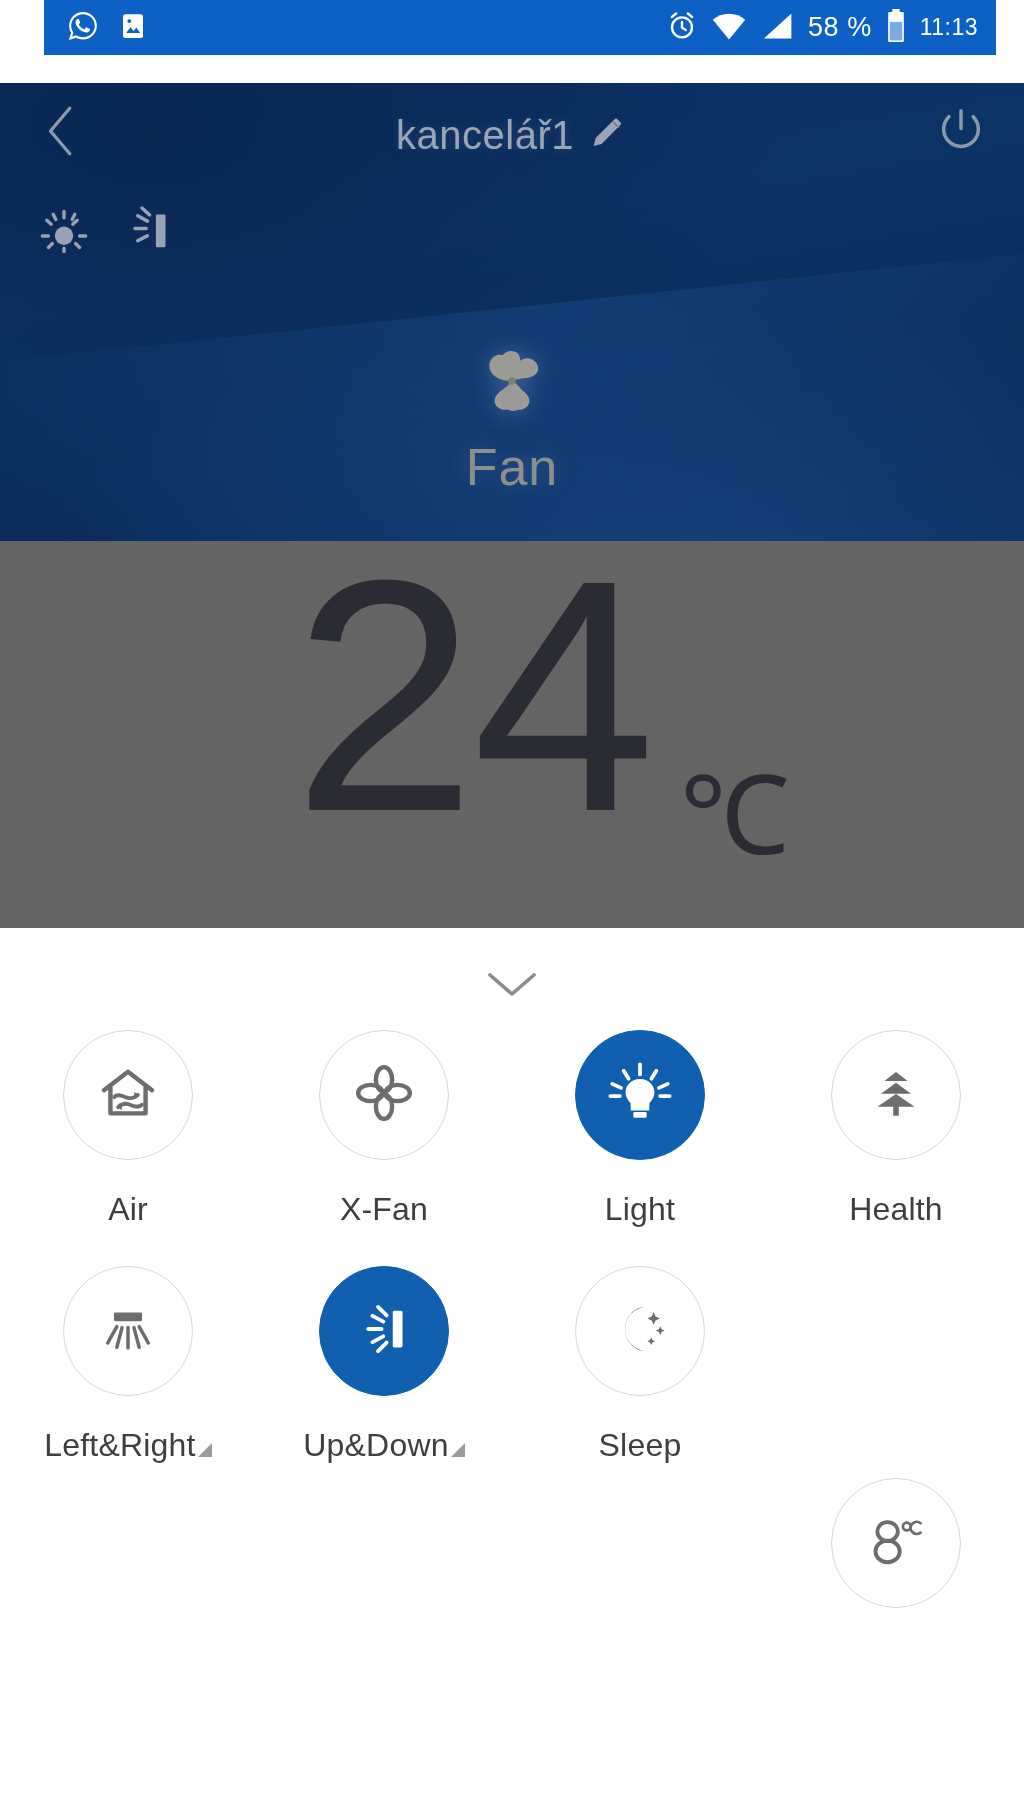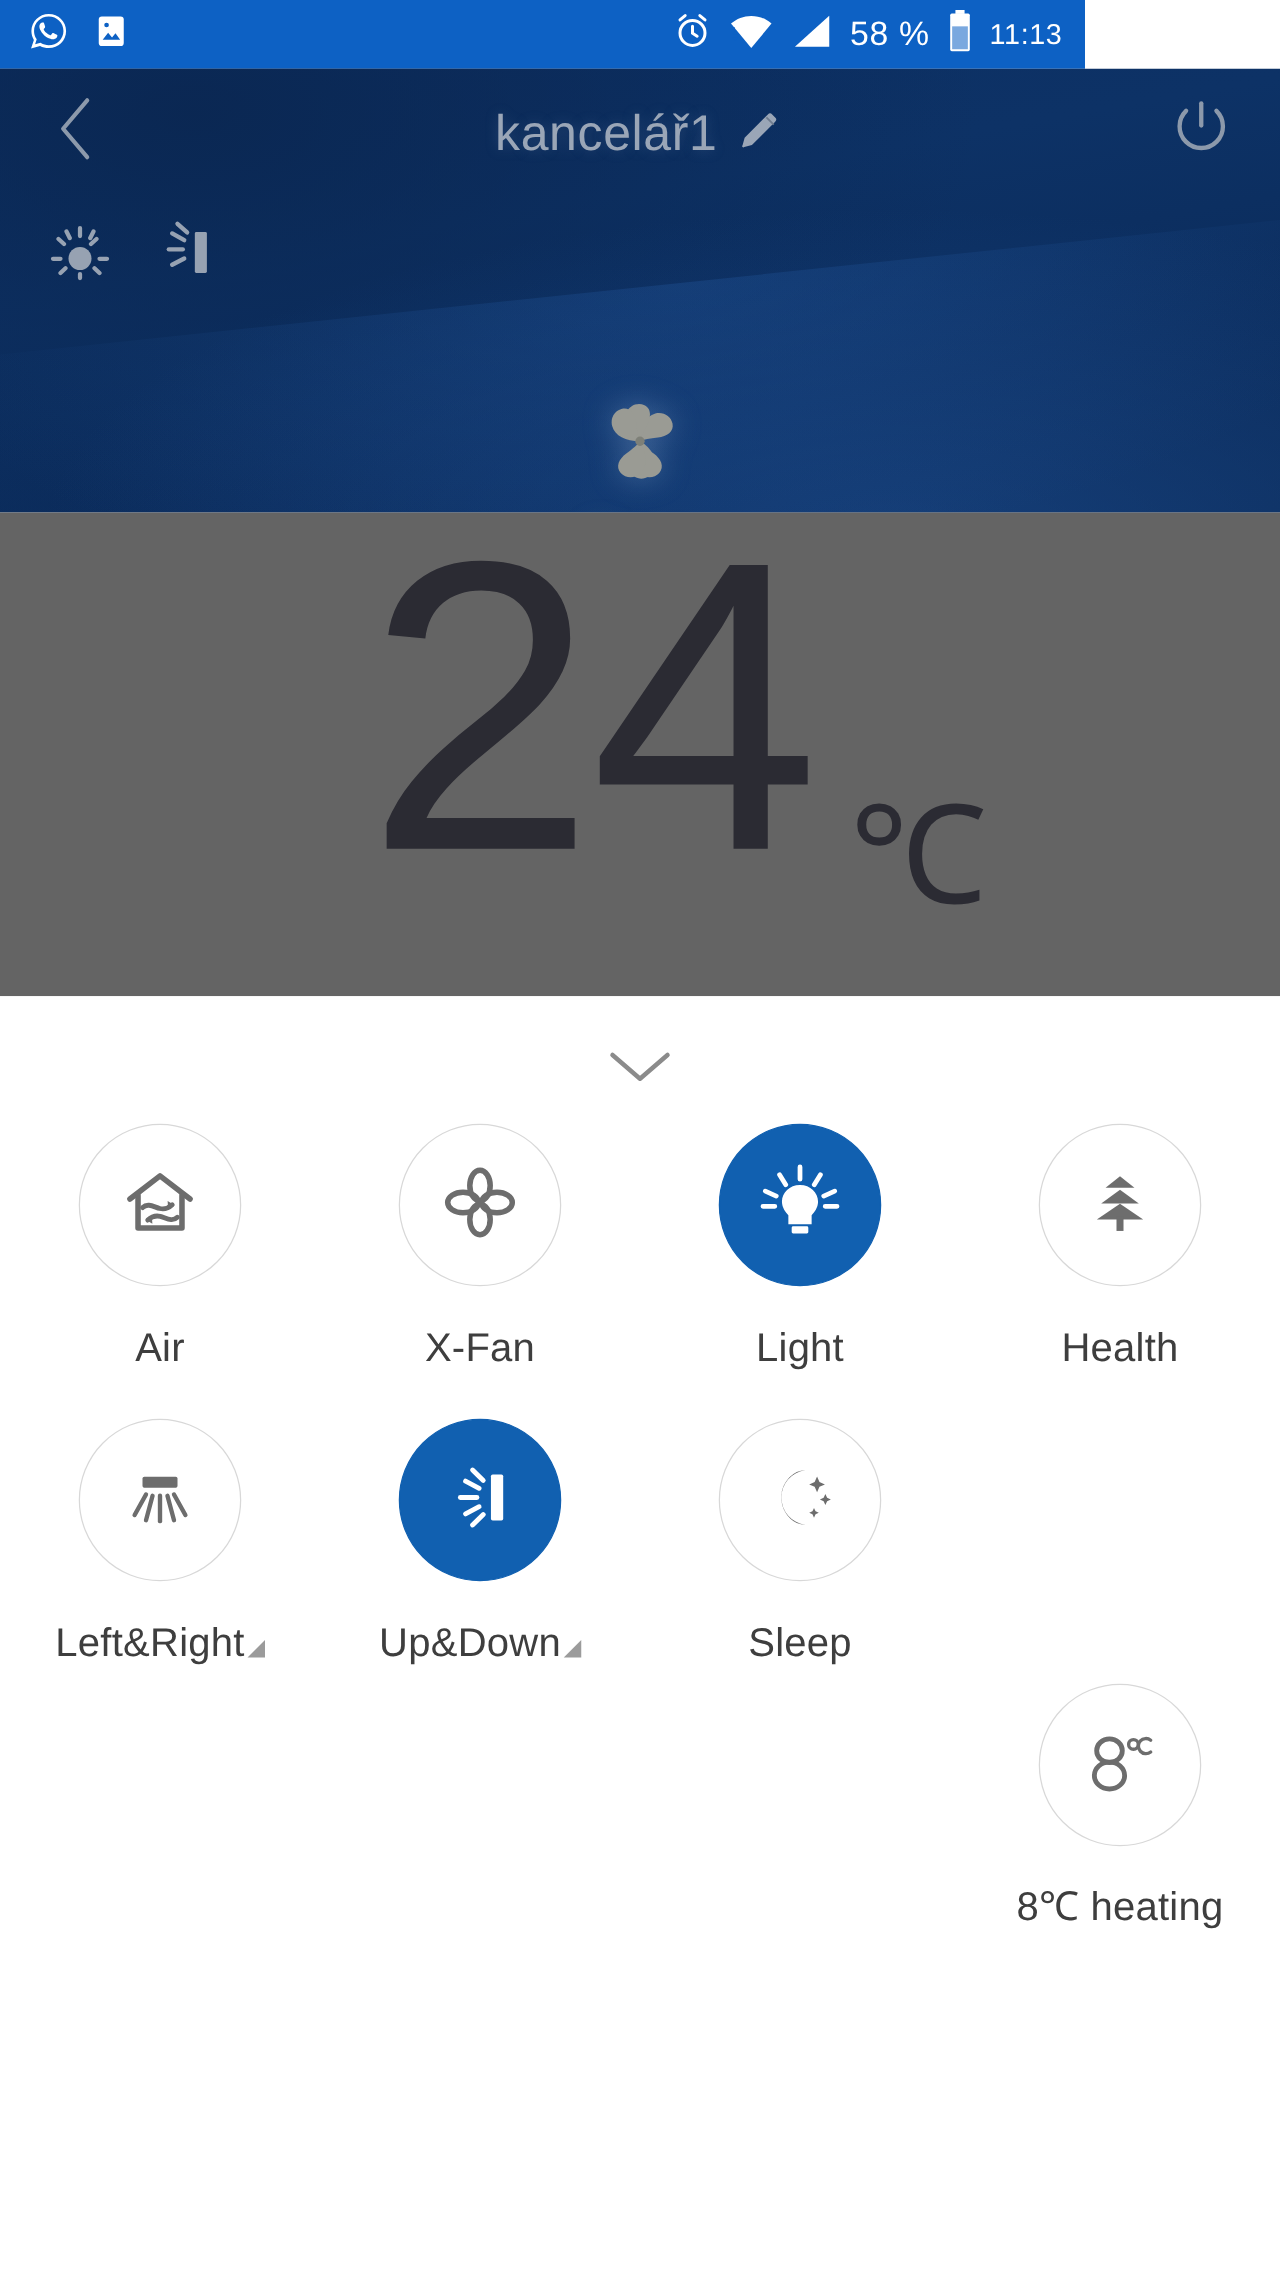--- a/index.html
+++ b/index.html
@@ -6,42 +6,44 @@
   html,body { width:1024px; height:1820px; }
   body {
     font-family: "Liberation Sans", sans-serif;
     background:#ffffff;
     overflow:hidden;
     -webkit-font-smoothing: antialiased;
   }
 
   
   .statusbar{
-    height:55px; width:868px;
+    height:55px; width:952px;
     background:#0d61c4;
     display:flex; align-items:center;
     padding:0 18px 0 22px;
     color:#ffffff;
+    margin-left:44px;
   }
   .sb-left{ display:flex; align-items:center; gap:18px; }
   .sb-spacer{ flex:1; }
   .sb-right{ display:flex; align-items:center; gap:14px; }
   .sb-text{ font-size:27px; letter-spacing:0.5px; color:#fff; }
   .sb-time{ font-size:23px; color:#fff; letter-spacing:0.5px; }
   .sb-ico{ display:block; }
 
   
   .hero{
     position:relative;
-    width:1024px; height:355px;
+    width:1024px; height:458px;
     background:
       radial-gradient(ellipse 1100px 420px at 70% 105%, rgba(30,78,145,0.55) 0%, rgba(12,44,92,0) 62%),
       radial-gradient(ellipse 900px 500px at 15% 10%, rgba(10,38,80,0.85) 0%, rgba(12,45,93,0) 70%),
       linear-gradient(170deg, #0c2f63 0%, #0d3266 35%, #0b2c5c 70%, #0a2a58 100%);
     overflow:hidden;
+    margin-top:28px;
   }
   .hero:after{
     content:"";
     position:absolute; left:-10%; top:48%;
     width:130%; height:70%;
     background:radial-gradient(ellipse at 50% 0%, rgba(37,92,166,0.30) 0%, rgba(37,92,166,0) 65%);
     transform:rotate(-6deg);
     pointer-events:none;
   }
 
@@ -441,23 +443,20 @@
           <svg width="74" height="74" viewBox="0 0 44 40" fill="none">
             <g stroke="#6d6d6d" stroke-width="2.3">
               <ellipse cx="17" cy="14.4" rx="6.1" ry="5.6"></ellipse>
               <ellipse cx="17" cy="26.2" rx="7.2" ry="6.4"></ellipse>
             </g>
             <circle cx="28.4" cy="11.4" r="2.3" fill="none" stroke="#6d6d6d" stroke-width="1.6"></circle>
             <path d="M36.6 9.4a3.6 3.6 0 100 5.6" fill="none" stroke="#6d6d6d" stroke-width="1.6" stroke-linecap="round"></path>
           </svg>
         </span>
       </div>
-      <div class="fn-label">
-        <span>8℃ heating</span>
-      </div>
     </div>
 
 
     <div class="cell empty">
       <div class="fn-circle"></div>
       <div class="fn-label"></div>
     </div>
     <div class="cell empty">
       <div class="fn-circle"></div>
       <div class="fn-label"></div>

